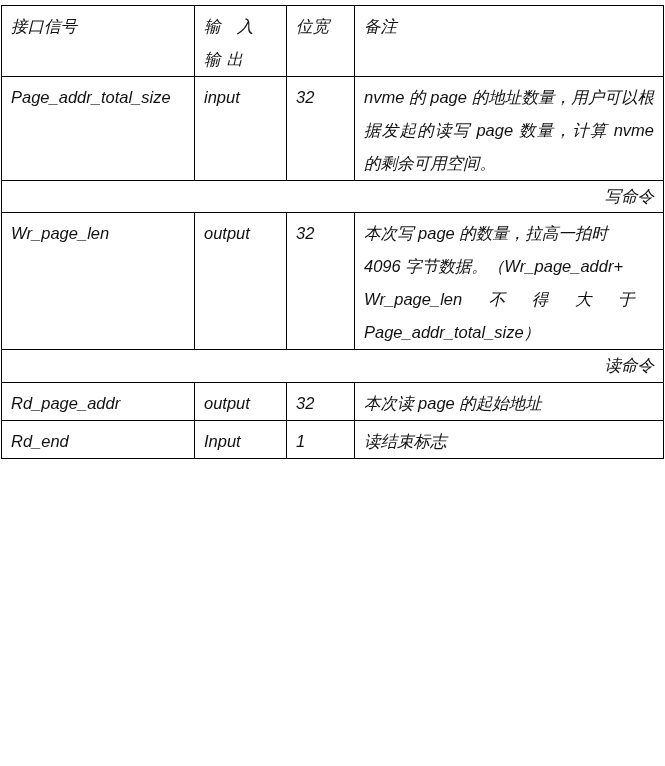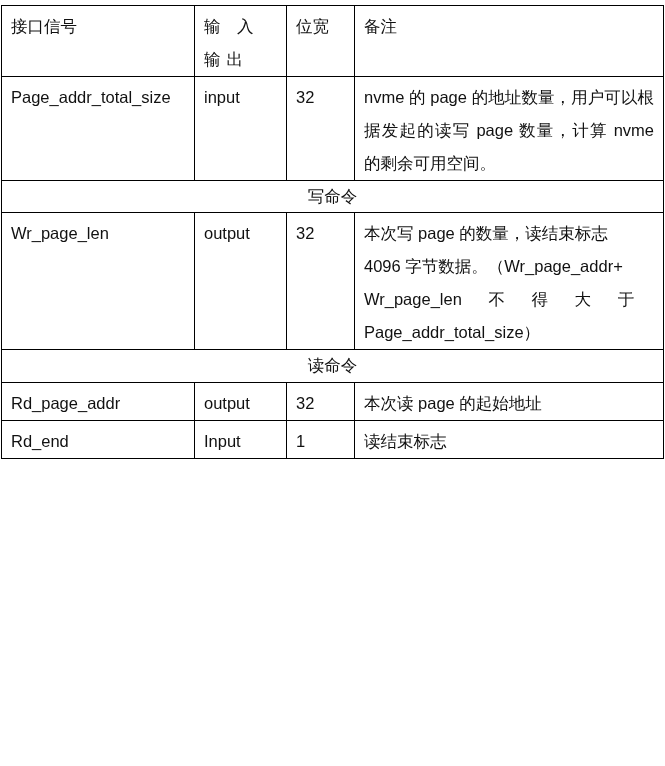--- a/index.html
+++ b/index.html
@@ -22,27 +22,28 @@
       table-layout: fixed;
       width: 662px;
     }
     table.sig td {
       border: 1px solid #000000;
       vertical-align: top;
       padding: 4px 9px 0 9px;
       font-size: 16.5px;
       line-height: 33px;
       word-break: break-all;
+      font-style: italic;
     }
     col.c1 { width: 193px; }
     col.c2 { width: 92px; }
     col.c3 { width: 68px; }
     col.c4 { width: 309px; }
     td.section {
-      text-align: center;
+      text-align: right;
       padding-top: 0 !important;
       line-height: 31px !important;
     }
     .io-hdr { letter-spacing: 6px; }
     .just { text-align: justify; text-align-last: auto; margin-left: 35px; }
   </style>
 </head>
 <body>
 
 <table class="sig">
@@ -70,21 +71,21 @@
 
     <tr style="height:32px">
       <td colspan="4" class="section">写命令</td>
     </tr>
 
     <tr style="height:132px">
       <td>Wr_page_len</td>
       <td>output</td>
       <td>32</td>
       <td>
-        <div>本次写 page 的数量，读结束标志</div>
+        <div>本次写 page 的数量，拉高一拍时</div>
         <div>4096 字节数据。（Wr_page_addr+</div>
         <div style="word-spacing:22px">Wr_page_len 不 得 大 于</div>
         <div>Page_addr_total_size）</div>
       </td>
     </tr>
 
 
 
 
     <tr style="height:33px">

